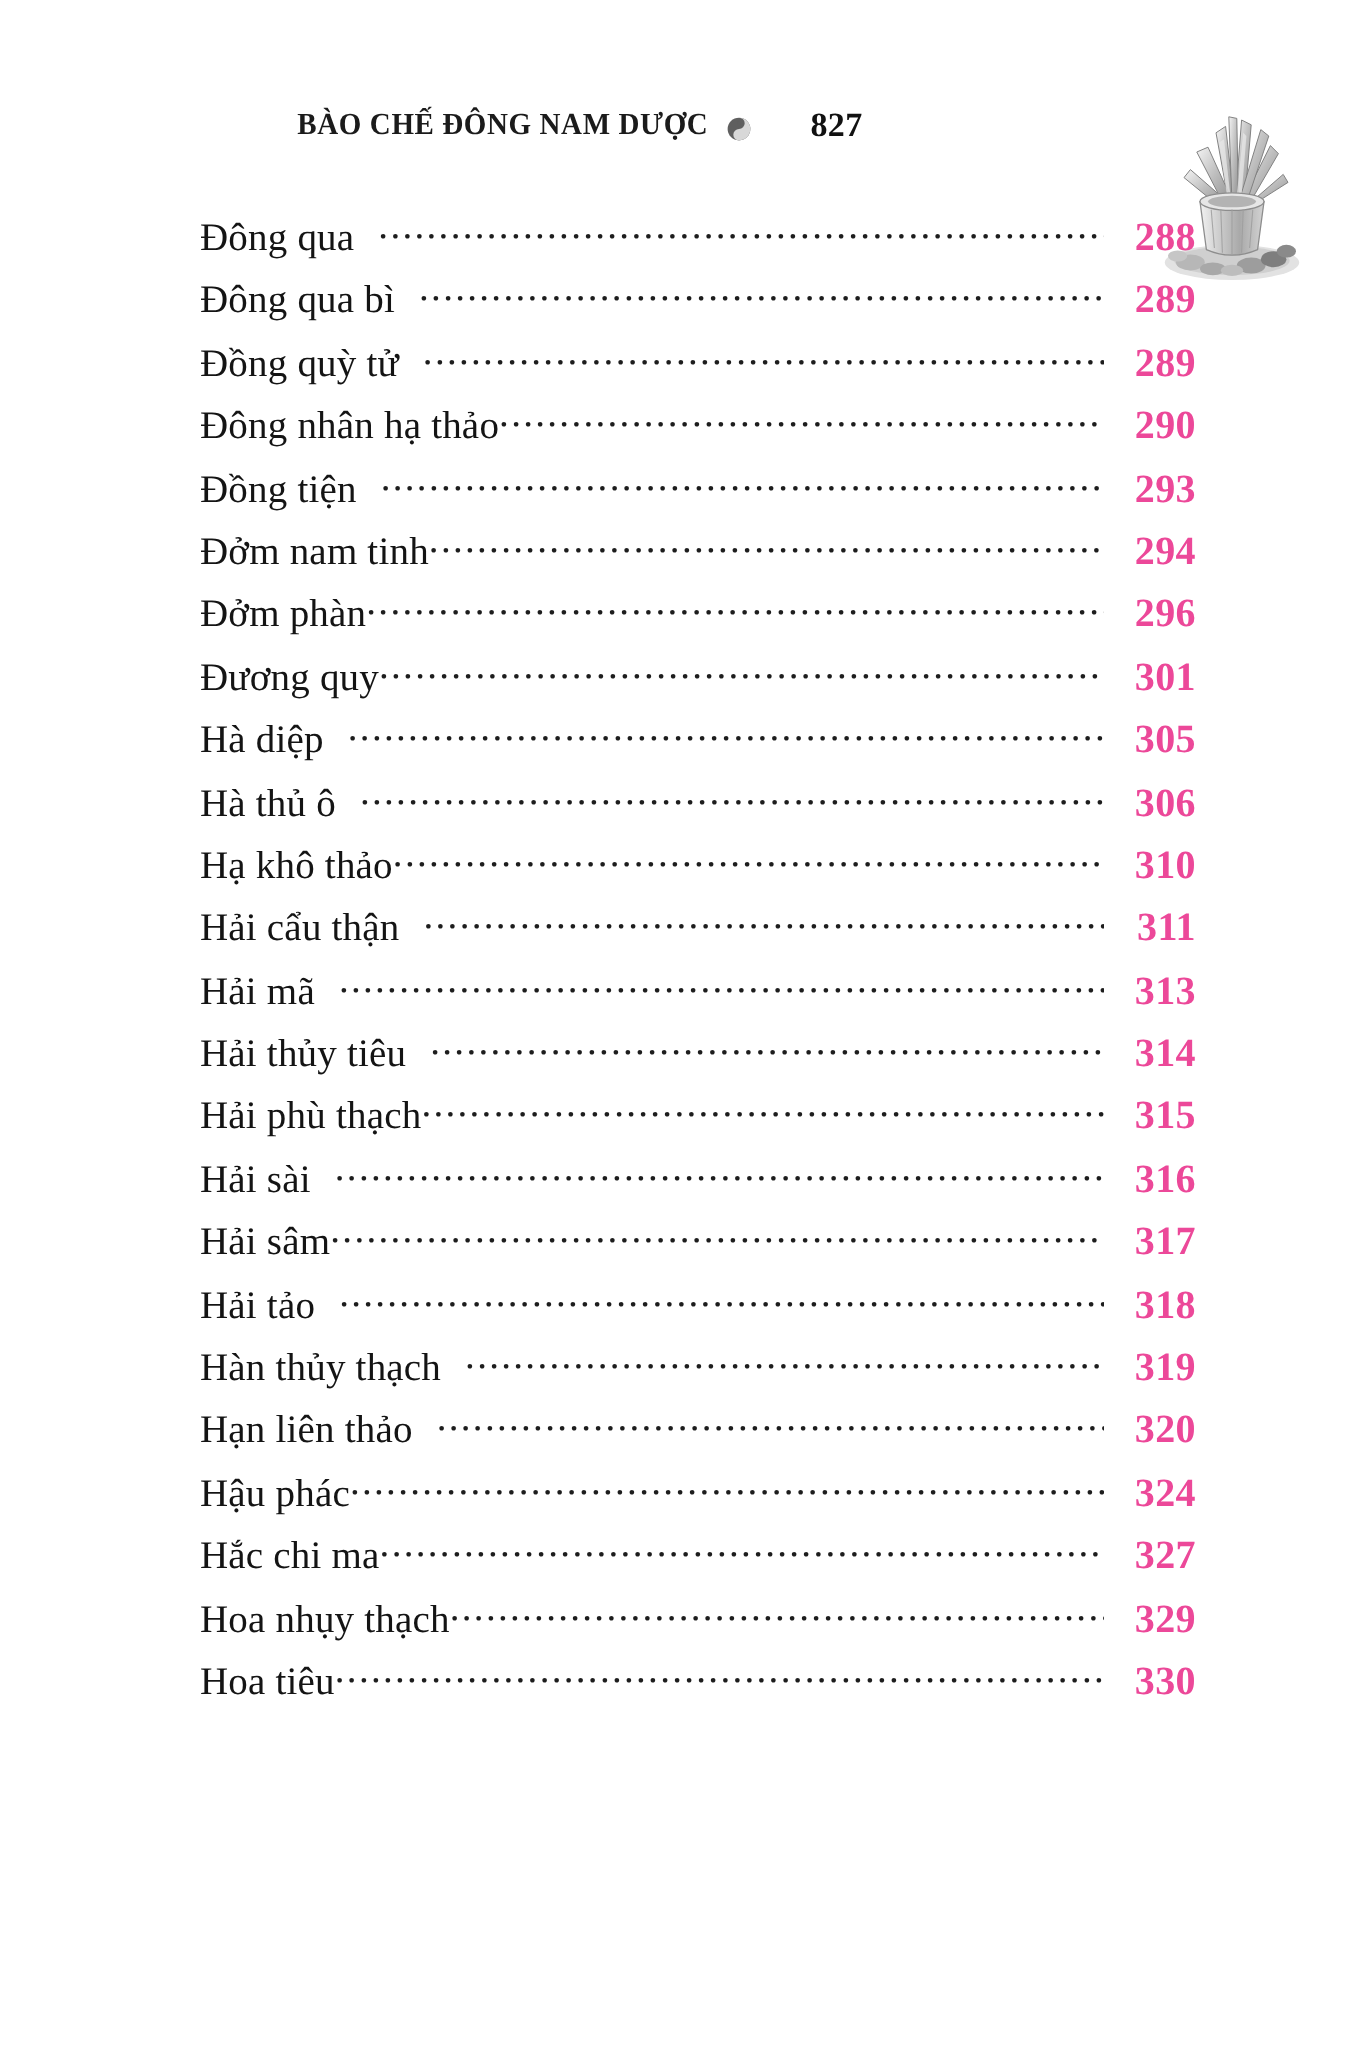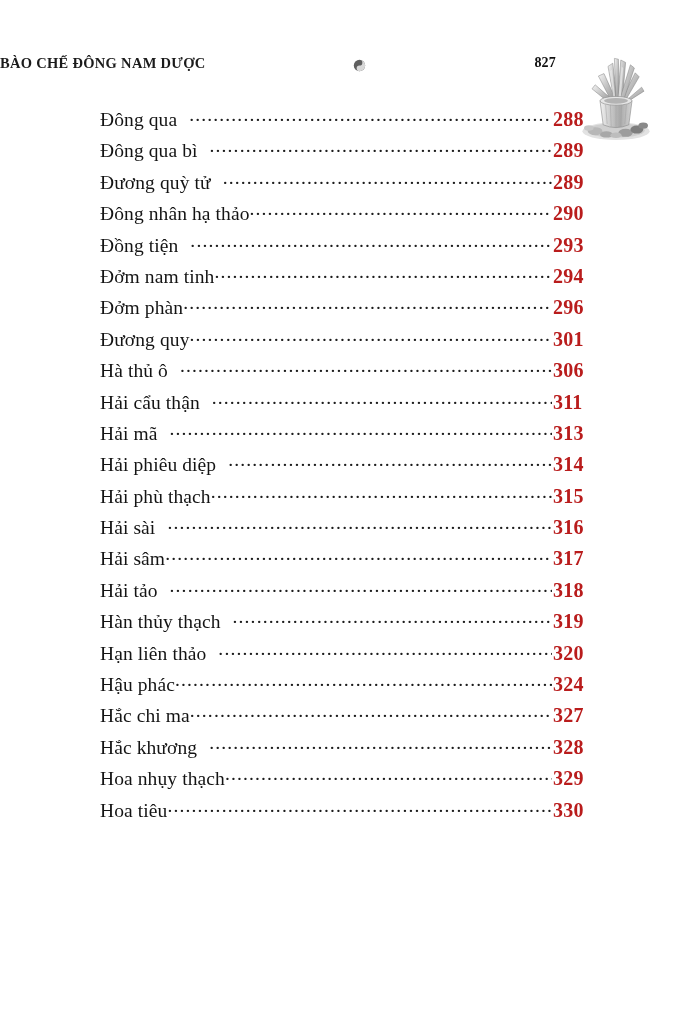--- a/index.html
+++ b/index.html
@@ -19,26 +19,26 @@
   
   .page-header {
     position: absolute;
     left: 0;
     top: 48px;
     width: 680px;
     height: 30px;
   }
   .header-inner {
     position: absolute;
-    left: 0;
+    left: 12px;
     top: 0;
     width: 556px;
     display: flex;
     align-items: center;
-    justify-content: space-between;
+    justify-content: center;
     gap: 9px;
     height: 30px;
   }
   .header-title {
     font-family: "Liberation Serif", "DejaVu Serif", serif;
     font-weight: bold;
     font-size: 14.5px;
     letter-spacing: 0.3px;
     color: #1b1b1b;
     white-space: nowrap;
@@ -46,21 +46,21 @@
   }
   .header-ornament {
     width: 13px;
     height: 13px;
     flex: 0 0 auto;
     position: relative;
     top: 1px;
   }
   .header-pageno {
     font-weight: bold;
-    font-size: 14px;
+    font-size: 17px;
     color: #111111;
     letter-spacing: 0.2px;
     margin-left: 20px;
   }
 
   
   .header-art {
     position: absolute;
     right: 16px;
     top: 4px;
@@ -110,22 +110,23 @@
     display: block;
     white-space: nowrap;
     position: absolute;
     left: 0;
     bottom: 0;
   }
   .toc-page {
     flex: 0 0 auto;
     font-size: 20px;
     font-weight: bold;
-    color: #b91c1c;
+    color: #ec4899;
     letter-spacing: 0.2px;
+    text-align: right;
     min-width: 45px;
     padding-left: 1px;
   }
 </style>
 </head>
 <body>
 
 <div class="page-header">
   <div class="header-inner">
     <span class="header-title">BÀO CHẾ ĐÔNG NAM DƯỢC</span>
@@ -204,21 +205,21 @@
       <span class="toc-dots"></span>
       <span class="toc-page">288</span>
     </div>
     <div class="toc-row">
       <span class="toc-label">Đông qua bì</span>
       <span class="toc-gap wide"></span>
       <span class="toc-dots"></span>
       <span class="toc-page">289</span>
     </div>
     <div class="toc-row">
-      <span class="toc-label">Đương quỳ tử</span>
+      <span class="toc-label">Đồng quỳ tử</span>
       <span class="toc-gap wide"></span>
       <span class="toc-dots"></span>
       <span class="toc-page">289</span>
     </div>
     <div class="toc-row">
       <span class="toc-label">Đông nhân hạ thảo</span>
       <span class="toc-gap none"></span>
       <span class="toc-dots"></span>
       <span class="toc-page">290</span>
     </div>
@@ -240,39 +241,51 @@
       <span class="toc-dots"></span>
       <span class="toc-page">296</span>
     </div>
     <div class="toc-row">
       <span class="toc-label">Đương quy</span>
       <span class="toc-gap none"></span>
       <span class="toc-dots"></span>
       <span class="toc-page">301</span>
     </div>
     <div class="toc-row">
+      <span class="toc-label">Hà diệp</span>
+      <span class="toc-gap wide"></span>
+      <span class="toc-dots"></span>
+      <span class="toc-page">305</span>
+    </div>
+    <div class="toc-row">
       <span class="toc-label">Hà thủ ô</span>
       <span class="toc-gap wide"></span>
       <span class="toc-dots"></span>
       <span class="toc-page">306</span>
     </div>
     <div class="toc-row">
+      <span class="toc-label">Hạ khô thảo</span>
+      <span class="toc-gap none"></span>
+      <span class="toc-dots"></span>
+      <span class="toc-page">310</span>
+    </div>
+    <div class="toc-row">
       <span class="toc-label">Hải cẩu thận</span>
       <span class="toc-gap wide"></span>
       <span class="toc-dots"></span>
       <span class="toc-page">311</span>
     </div>
     <div class="toc-row">
       <span class="toc-label">Hải mã</span>
       <span class="toc-gap wide"></span>
       <span class="toc-dots"></span>
       <span class="toc-page">313</span>
     </div>
     <div class="toc-row">
-      <span class="toc-label">Hải phiêu diệp</span>
+      <span class="toc-label">Hải thủy tiêu</span>
       <span class="toc-gap wide"></span>
       <span class="toc-dots"></span>
       <span class="toc-page">314</span>
     </div>
     <div class="toc-row">
       <span class="toc-label">Hải phù thạch</span>
       <span class="toc-gap none"></span>
       <span class="toc-dots"></span>
       <span class="toc-page">315</span>
     </div>
@@ -312,26 +325,20 @@
       <span class="toc-dots"></span>
       <span class="toc-page">324</span>
     </div>
     <div class="toc-row">
       <span class="toc-label">Hắc chi ma</span>
       <span class="toc-gap none"></span>
       <span class="toc-dots"></span>
       <span class="toc-page">327</span>
     </div>
     <div class="toc-row">
-      <span class="toc-label">Hắc khương</span>
-      <span class="toc-gap wide"></span>
-      <span class="toc-dots"></span>
-      <span class="toc-page">328</span>
-    </div>
-    <div class="toc-row">
       <span class="toc-label">Hoa nhụy thạch</span>
       <span class="toc-gap none"></span>
       <span class="toc-dots"></span>
       <span class="toc-page">329</span>
     </div>
     <div class="toc-row">
       <span class="toc-label">Hoa tiêu</span>
       <span class="toc-gap none"></span>
       <span class="toc-dots"></span>
       <span class="toc-page">330</span>

